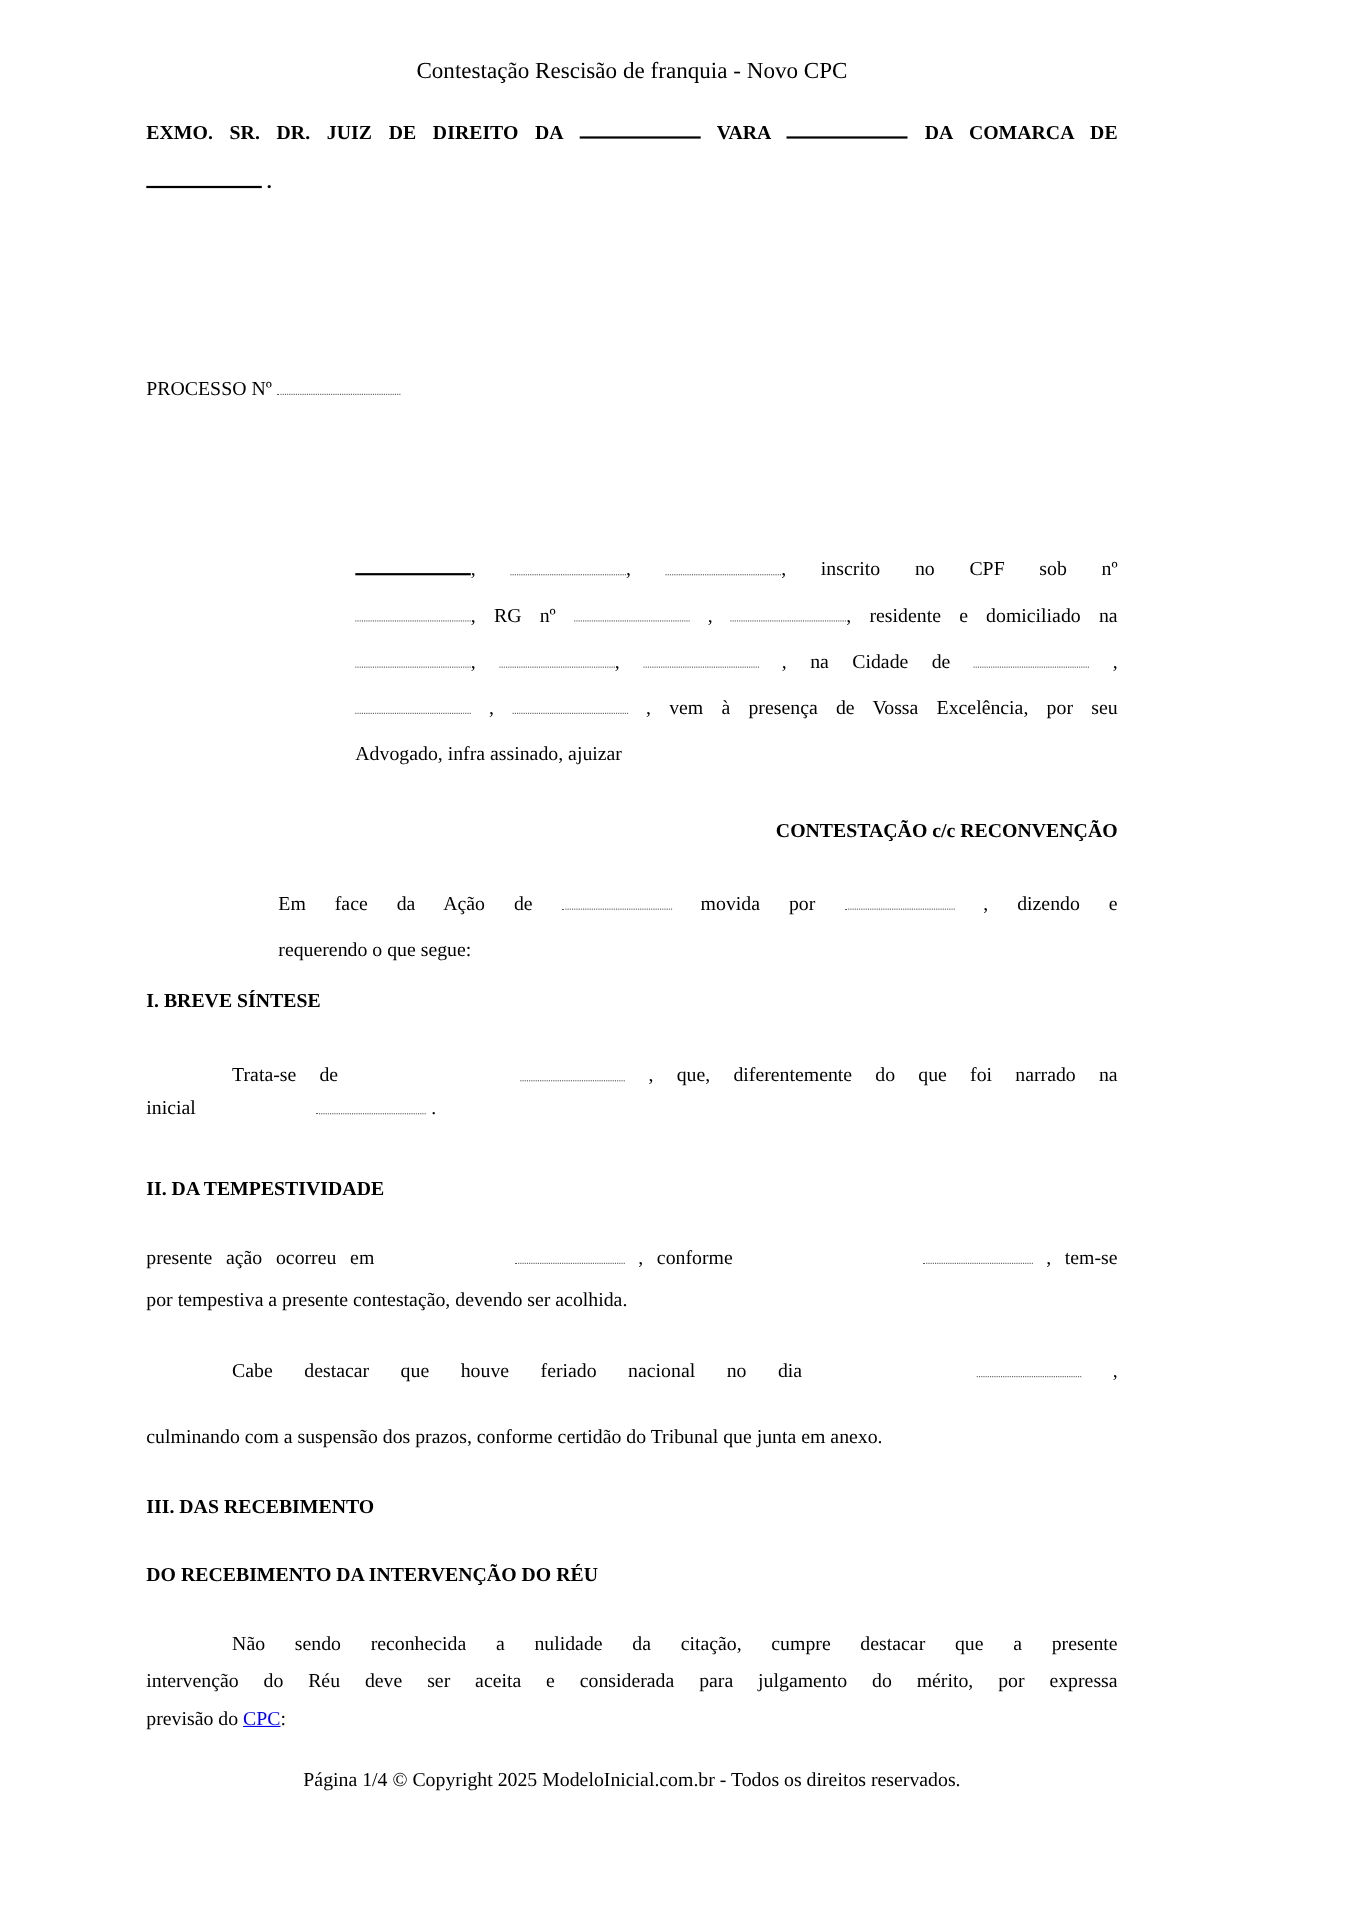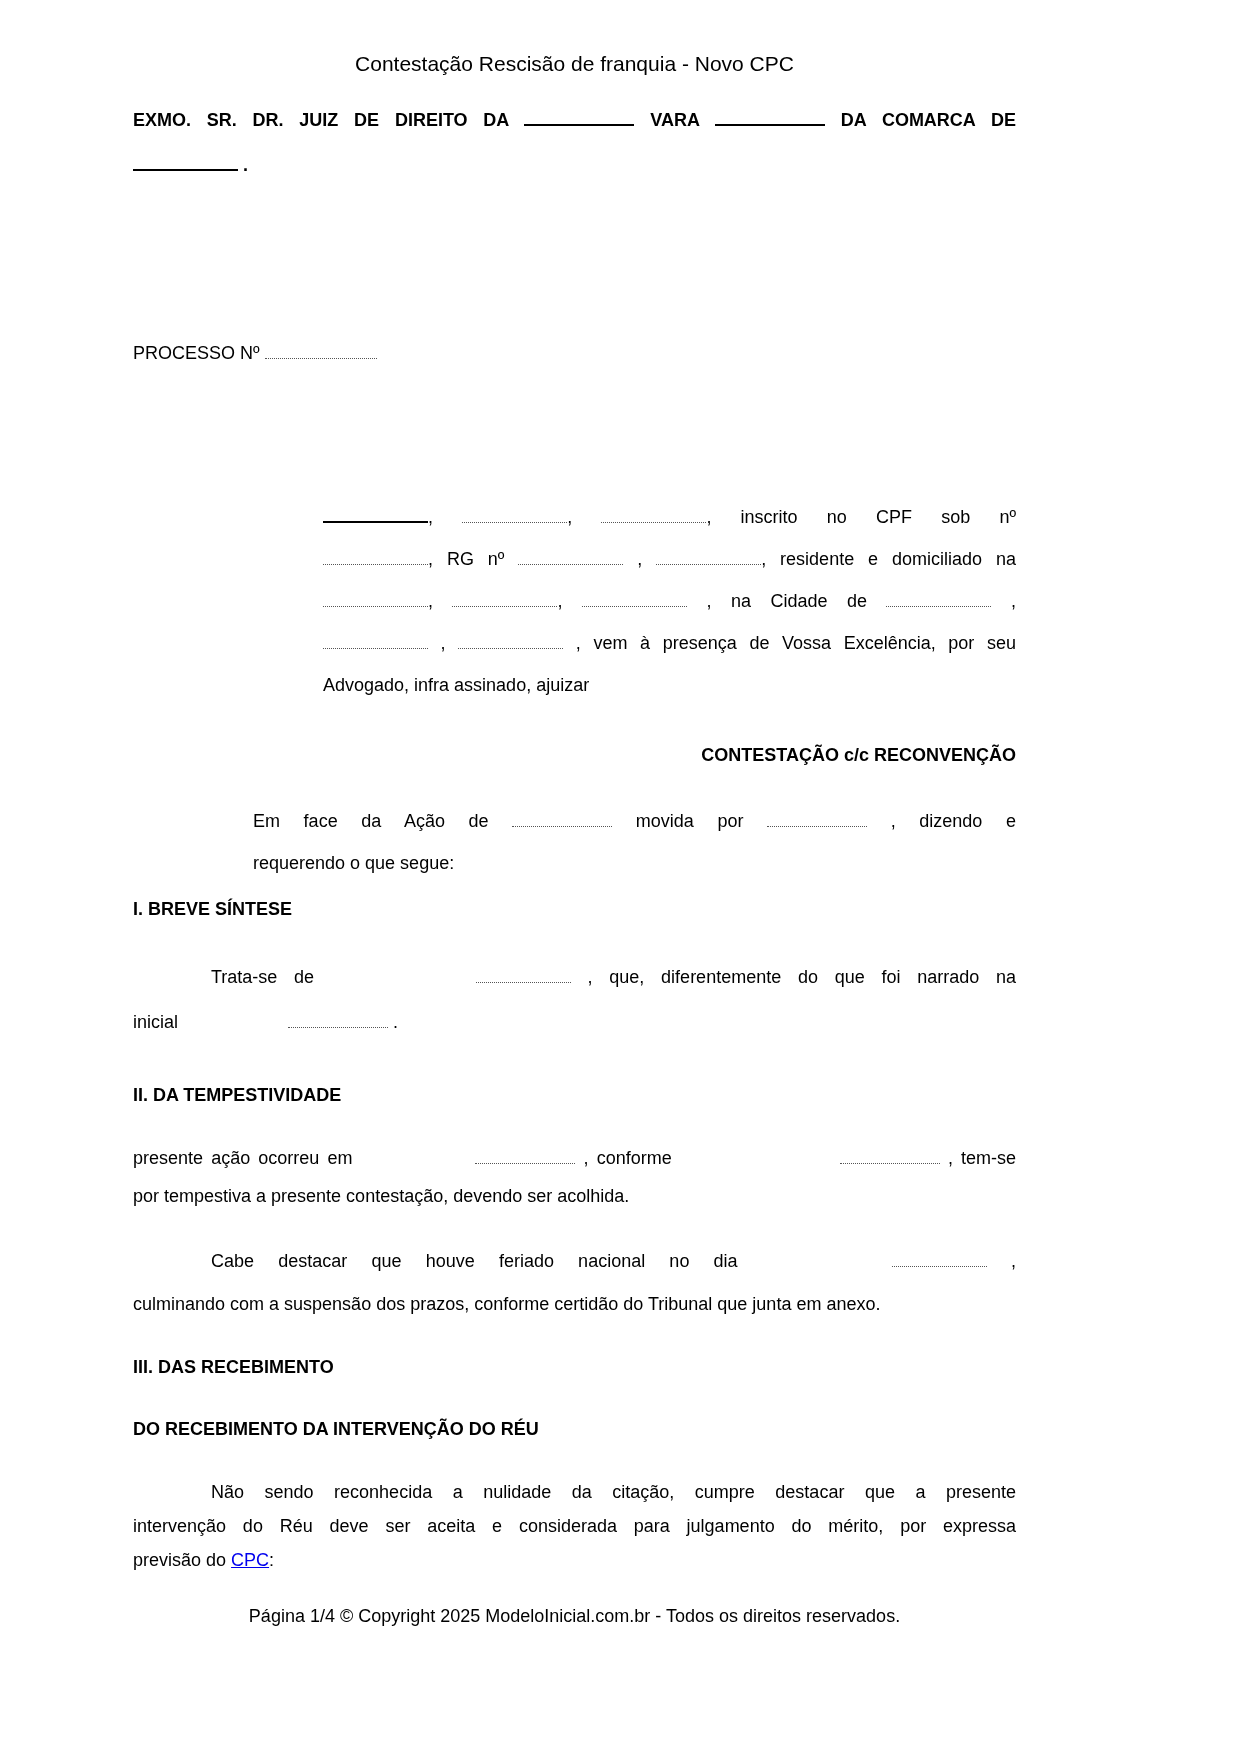--- a/index.html
+++ b/index.html
@@ -1,21 +1,21 @@
 <!DOCTYPE html>
 <html lang="pt-BR"><head>
 <meta charset="utf-8">
 <style>
   html,body{margin:0;padding:0;}
   body{
     width:1240px;height:1754px;background:#ffffff;color:#000;
     font-family:"Liberation Sans","DejaVu Sans",sans-serif;
     font-size:18px;overflow:hidden;
   }
-  .page{padding:52px 132px 0 133px;box-sizing:border-box;width:1148px;height:1754px;}
+  .page{padding:52px 132px 0 133px;box-sizing:border-box;width:1148px;height:1754px;font-family:Liberation Serif, serif;}
   .doc-title{font-size:21px;font-weight:400;text-align:center;line-height:24px;}
   .line{line-height:22px;min-height:22px;}
   .jf{text-align:justify;text-align-last:justify;}
   .bold{font-weight:700;}
   .center{text-align:right;}
   .ind{text-indent:78px;}
   .blank{display:inline-block;height:14px;border-bottom:1px dotted #555;vertical-align:baseline;}
   .blank.solid{border-bottom:2px solid #000;}
   .gap{display:inline-block;height:1px;}
   a.doc-link{color:#0000EE;text-decoration:underline;cursor:pointer;}
@@ -25,26 +25,26 @@
   #p-header{margin-top:33px;}
   #p-header .line + .line{margin-top:23px;}
   #p-processo{margin-top:166px;}
   #p-qualification{margin-top:142px;margin-left:190px;}
   #p-qualification .line + .line{margin-top:20px;}
   #h-contestacao{margin-top:48px;}
   #p-emface{margin-top:44px;margin-left:120px;}
   #p-emface .line + .line{margin-top:20px;}
   #h-sintese{margin-top:24px;}
   #p-trata{margin-top:46px;}
-  #p-trata .line + .line{margin-top:23px;}
+  #p-trata .line + .line{margin-top:8px;}
   #h-tempestividade{margin-top:51px;}
   #p-nos{margin-top:41px;}
   #p-nos .line + .line{margin-top:16px;}
   #p-cabe{margin-top:43px;}
-  #p-cabe .line + .line{margin-top:21px;}
+  #p-cabe .line + .line{margin-top:38px;}
   #h-preliminares{margin-top:41px;}
   #h-recebimento{margin-top:40px;}
   #p-nao{margin-top:41px;}
   #p-nao .line + .line{margin-top:12px;}
   #doc-footer{margin-top:34px;text-align:center;line-height:22px;}
 </style>
 </head>
 <body>
 
 <div class="page">

